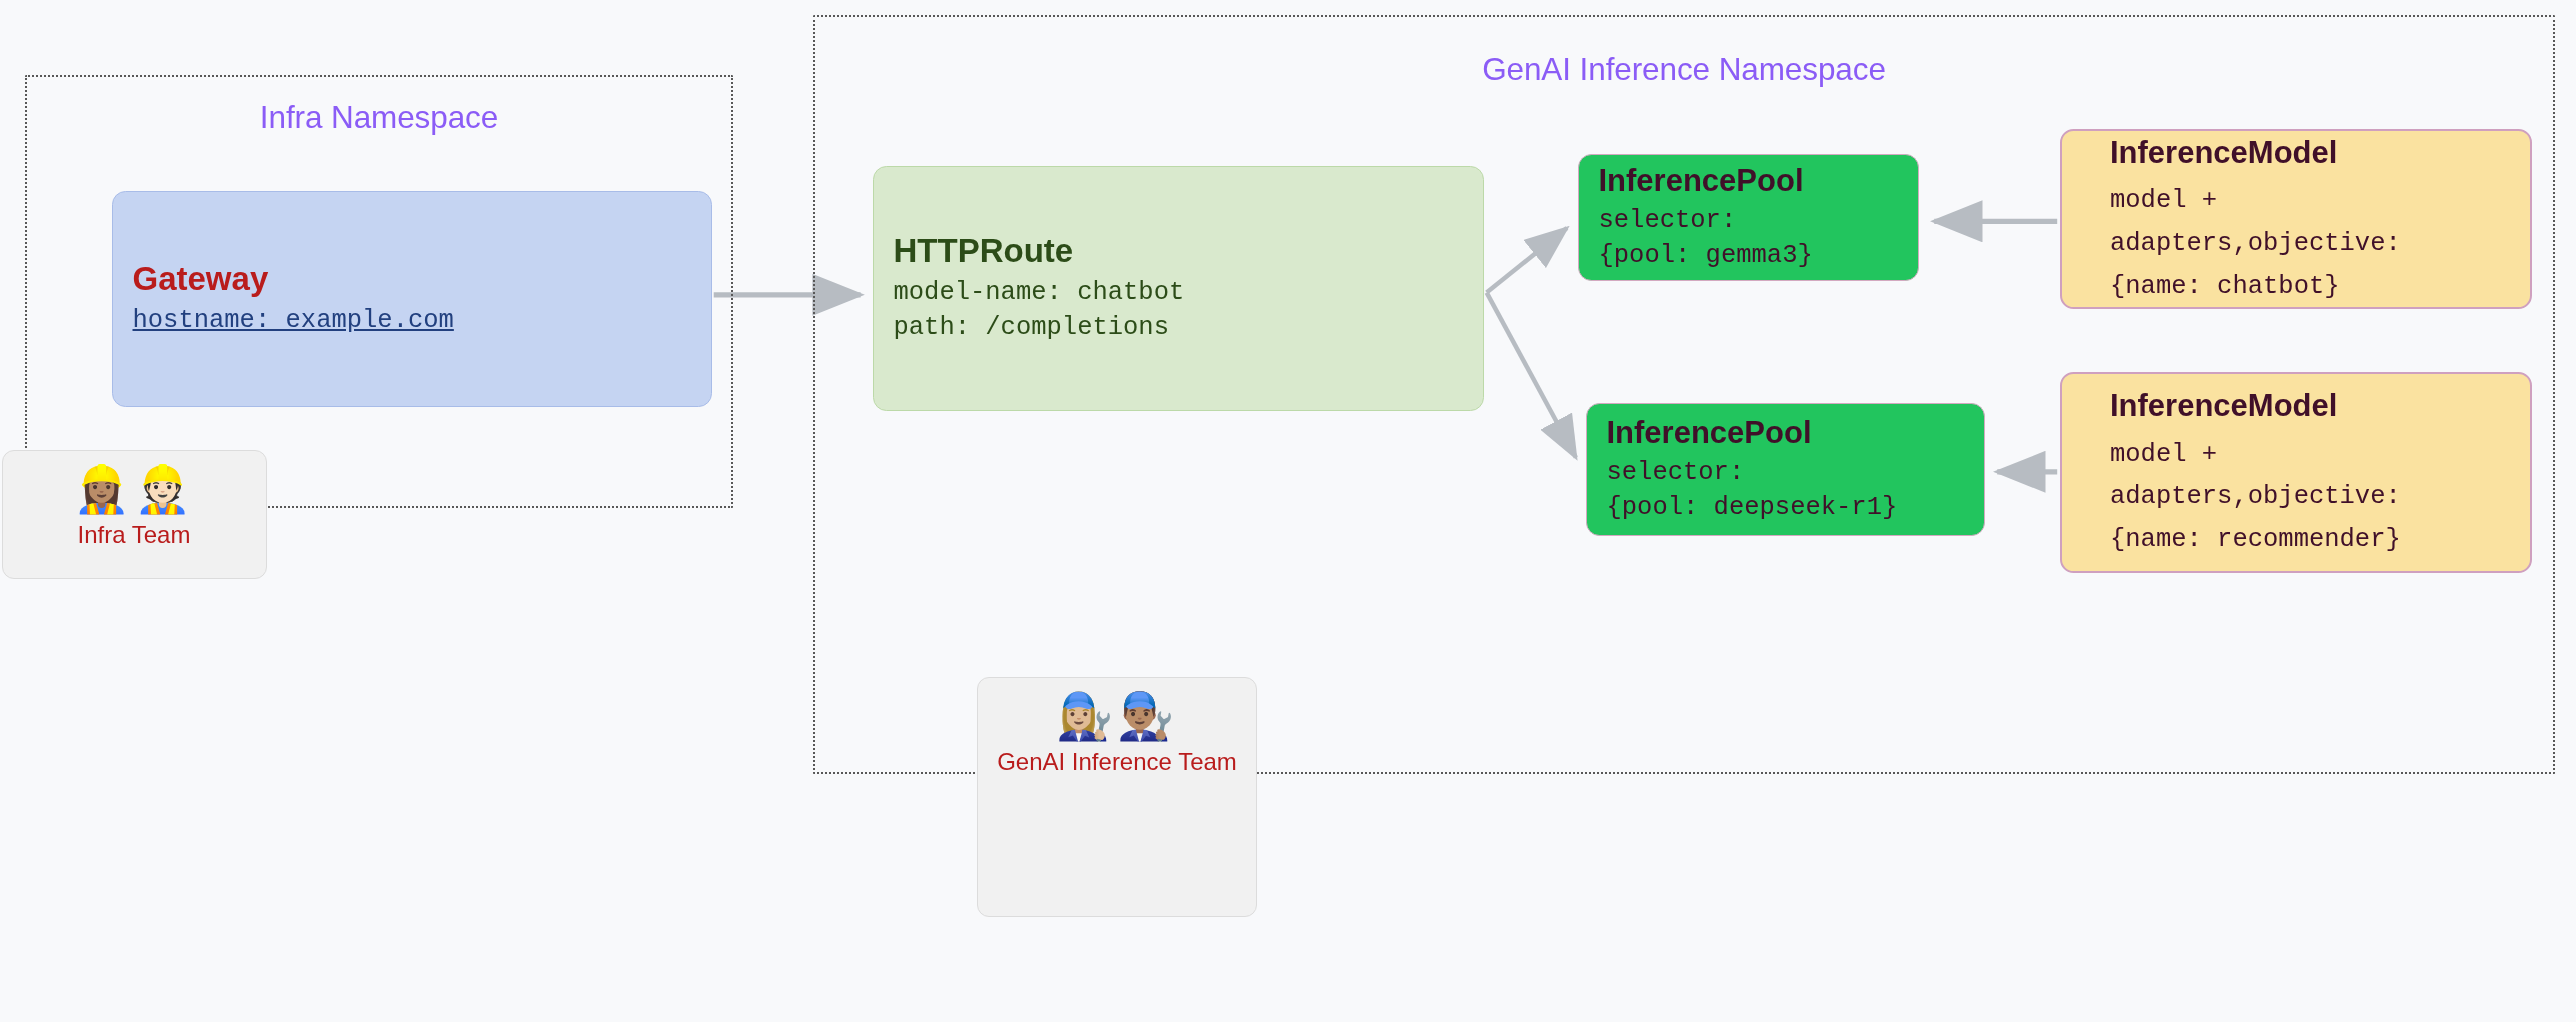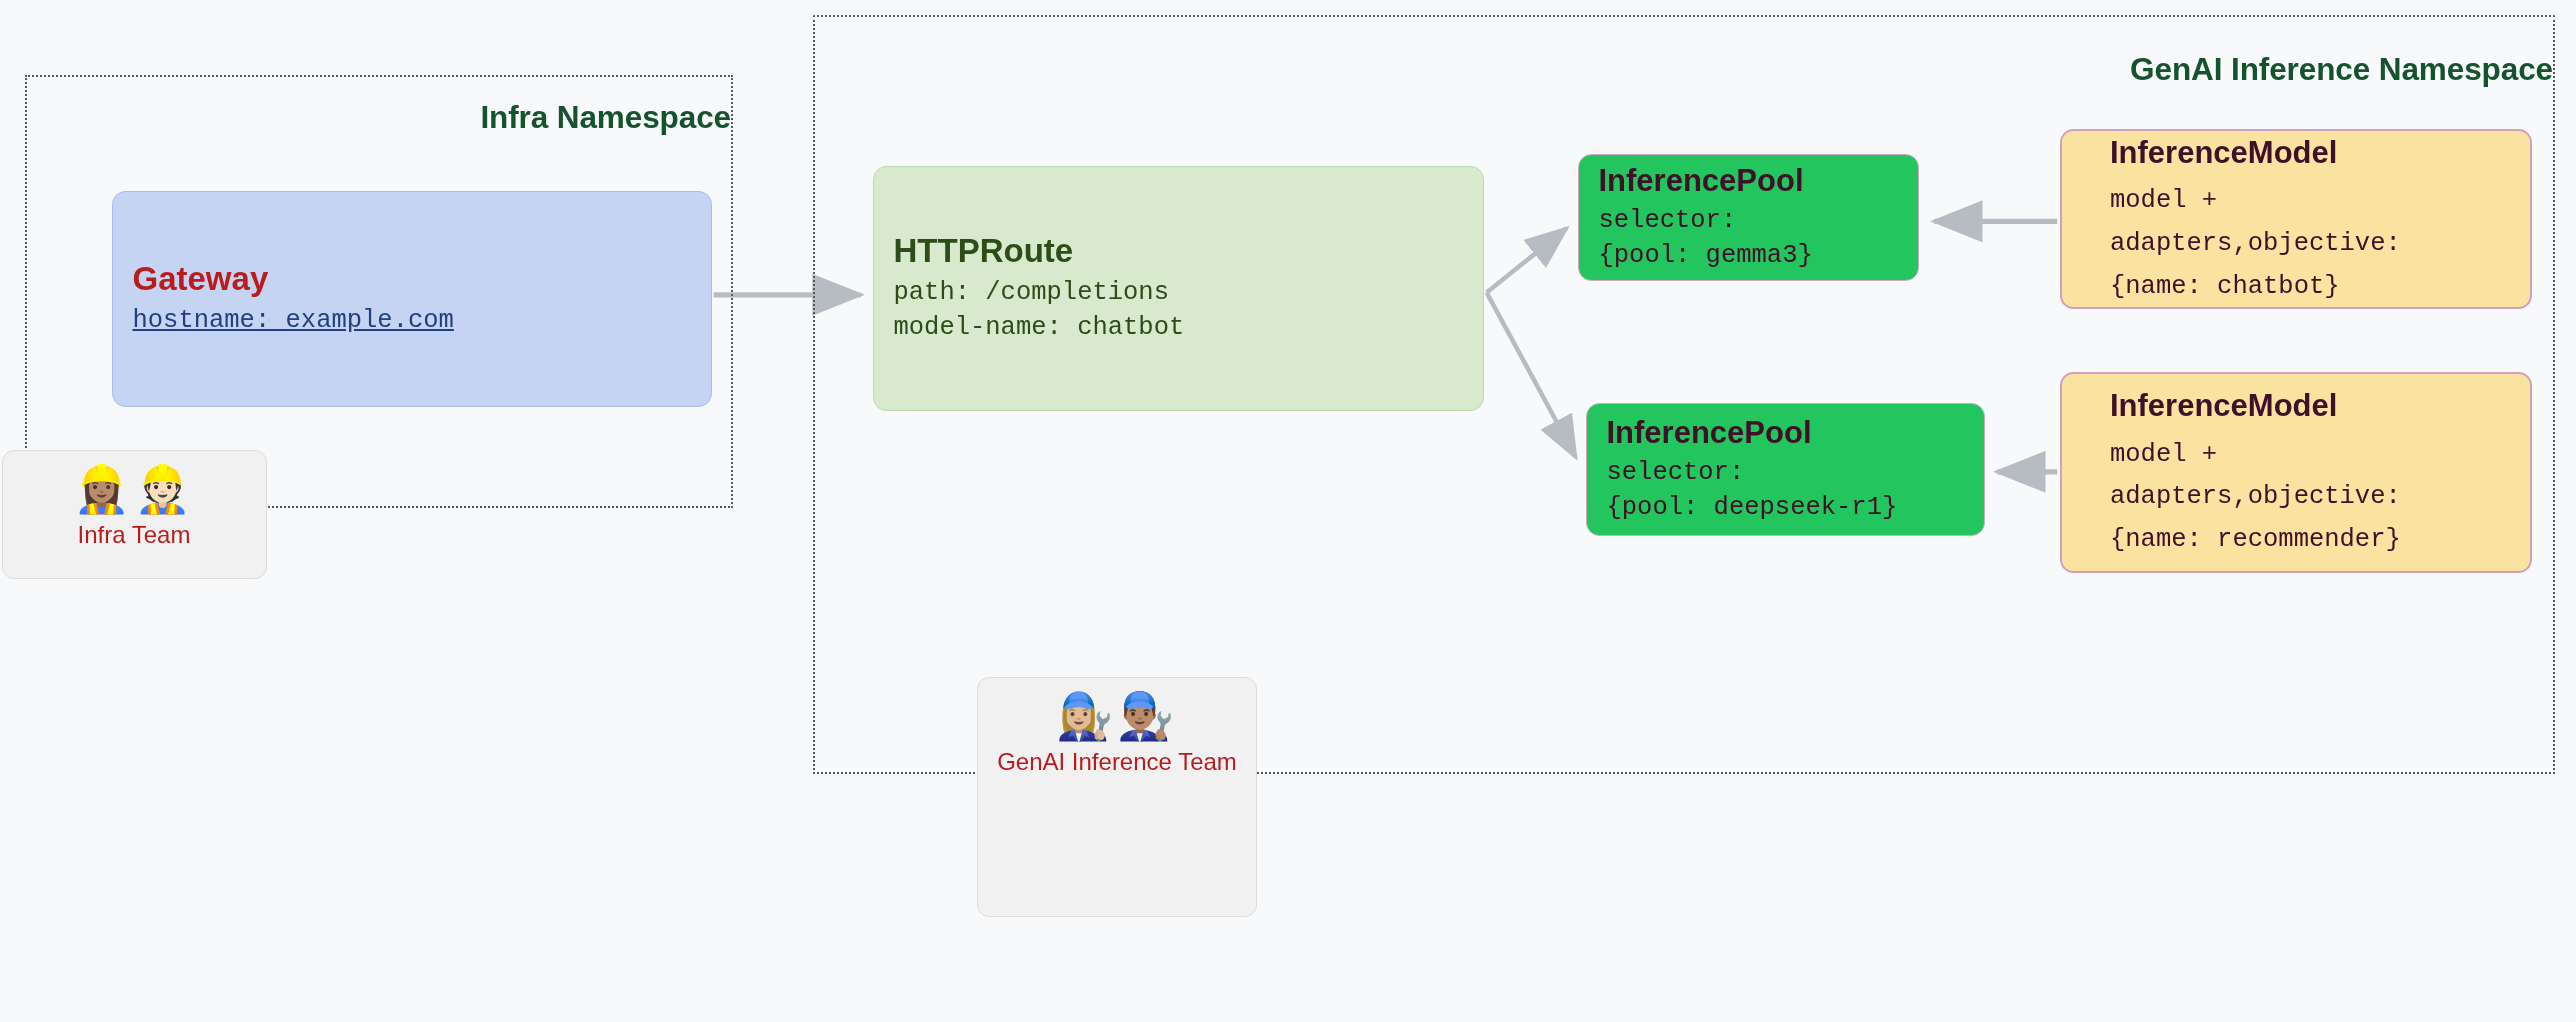--- a/index.html
+++ b/index.html
@@ -23,25 +23,25 @@
   .namespace {
     position: absolute;
     border: 2.2px dotted #585858;
     border-radius: 1.5px;
     box-sizing: border-box;
     background: transparent;
   }
   .ns-title {
     position: absolute;
     width: 100%;
-    text-align: right;
-    color: #14532d;
+    text-align: center;
+    color: #8b5cf6;
     font-size: 31.5px;
     font-family: "Liberation Sans", sans-serif;
-    font-weight: 700;
+    font-weight: 400;
     letter-spacing: -0.1px;
     white-space: nowrap;
   }
 
   #ns-infra   { left: 25px;   top: 75px; width: 708px;  height: 433px; }
   #ns-genai   { left: 813px; top: 15px;  width: 1742px; height: 759px; }
 
   #ns-infra-title { top: 22px; }
   #ns-genai-title { top: 34px; }
 
@@ -188,22 +188,22 @@
     <div class="ns-title" id="ns-genai-title">GenAI Inference Namespace</div>
   </div>
 
   <div class="node" id="node-gateway">
     <div class="node-title">Gateway</div>
     <div class="node-line">hostname: example.com</div>
   </div>
 
   <div class="node" id="node-httproute">
     <div class="node-title">HTTPRoute</div>
+    <div class="node-line">model-name: chatbot</div>
     <div class="node-line">path: /completions</div>
-    <div class="node-line">model-name: chatbot</div>
   </div>
 
   <div class="node pool" id="node-pool-1">
     <div class="node-title">InferencePool</div>
     <div class="node-line">selector:</div>
     <div class="node-line">{pool: gemma3}</div>
   </div>
 
   <div class="node pool" id="node-pool-2">
     <div class="node-title">InferencePool</div>

